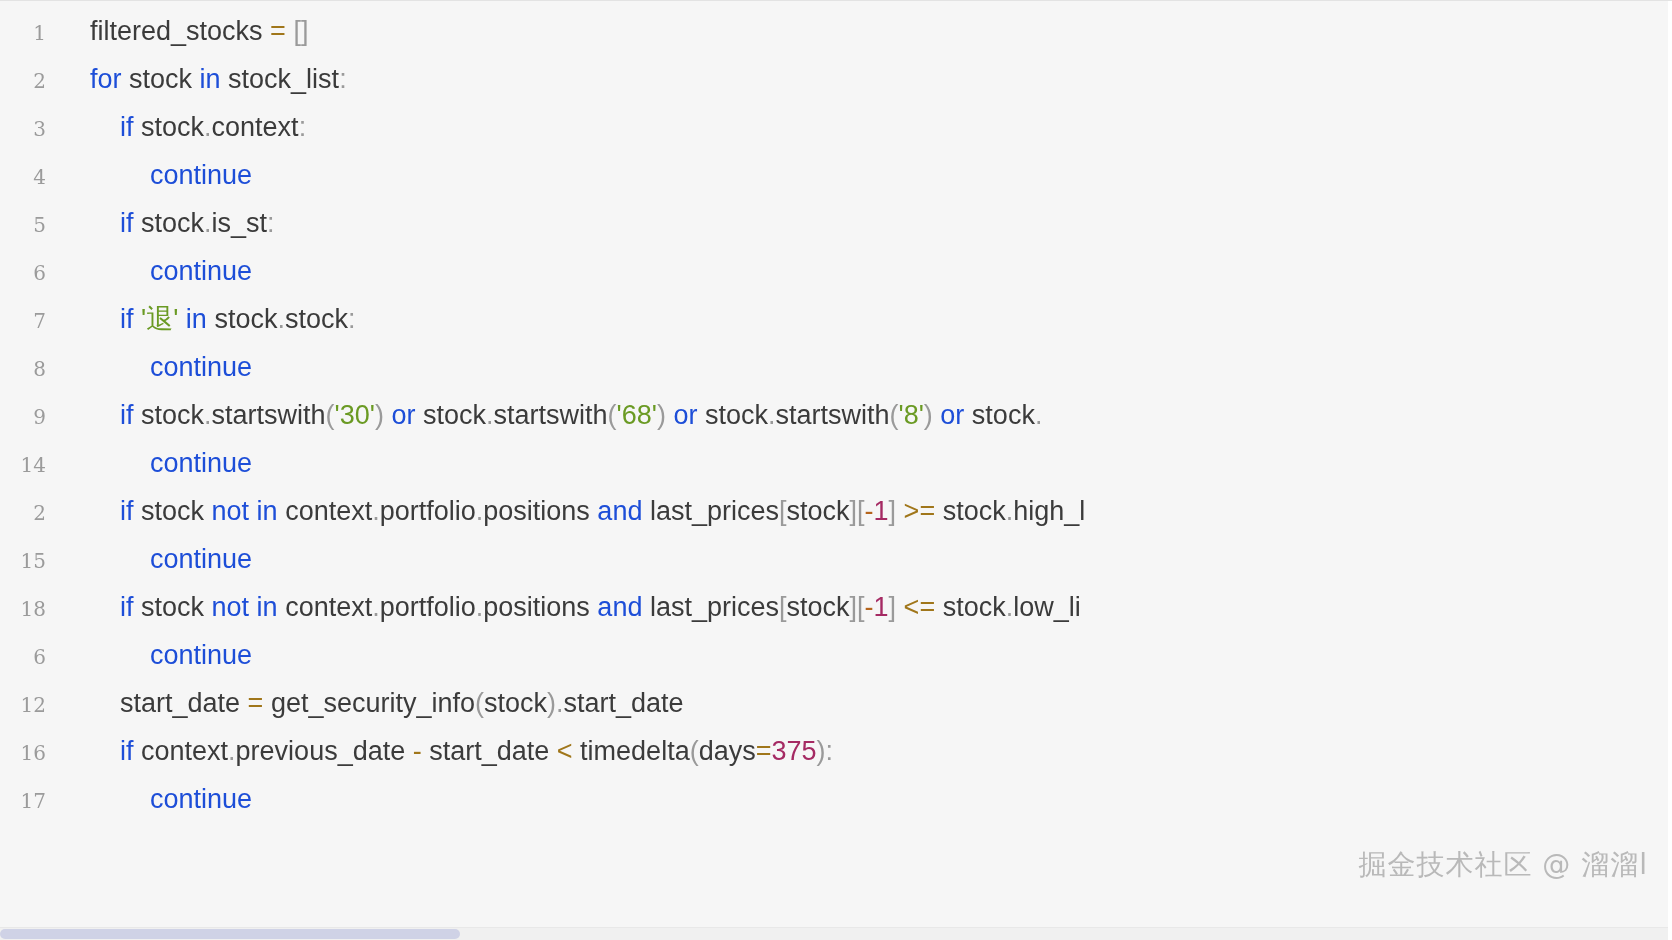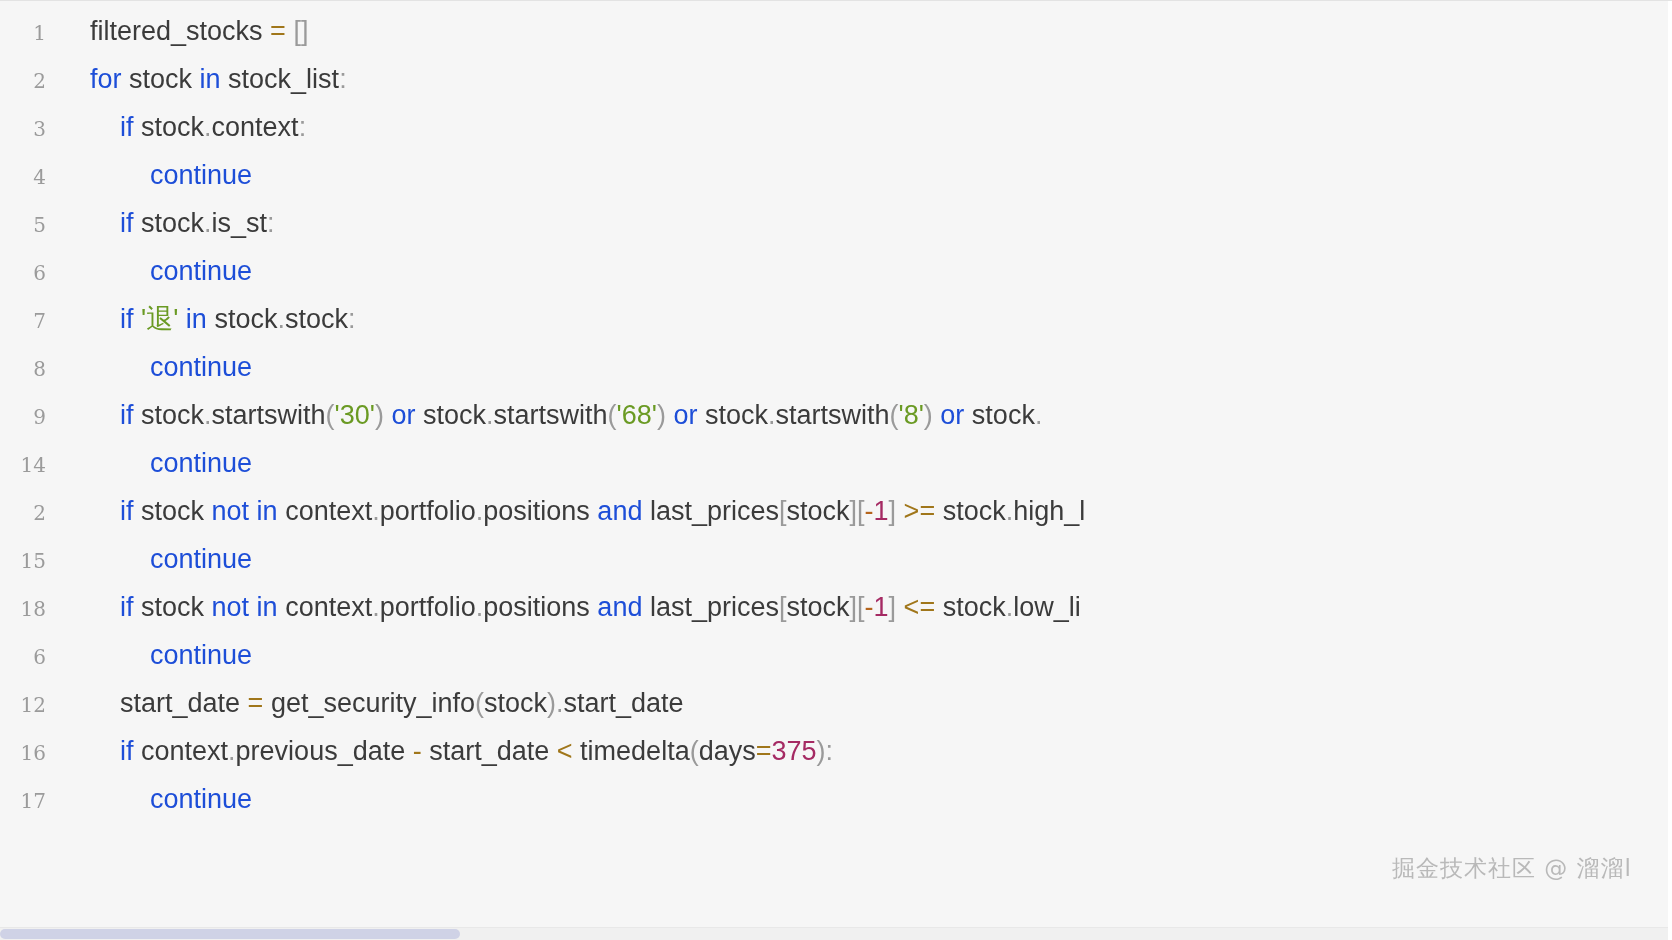--- a/index.html
+++ b/index.html
@@ -69,24 +69,24 @@
   .str  { color: #6a9a23; }          
   .num  { color: #a52a63; }          
   .num2 { color: #b5651d; }          
   .op   { color: #a0761a; }          
   .punc { color: #9a9a9a; }          
   .plain{ color: #3b3b3b; }
 
   
   .watermark {
     position: absolute;
-    right: 40px;
+    right: 24px;
     bottom: 56px;
     font-family: "DejaVu Sans", "Liberation Sans", sans-serif;
-    font-size: 23px;
+    font-size: 28px;
     color: #b9b9b9;
     letter-spacing: 1px;
     user-select: none;
     pointer-events: none;
   }
 
   
   .hscrollbar {
     position: absolute;
     left: 0;

